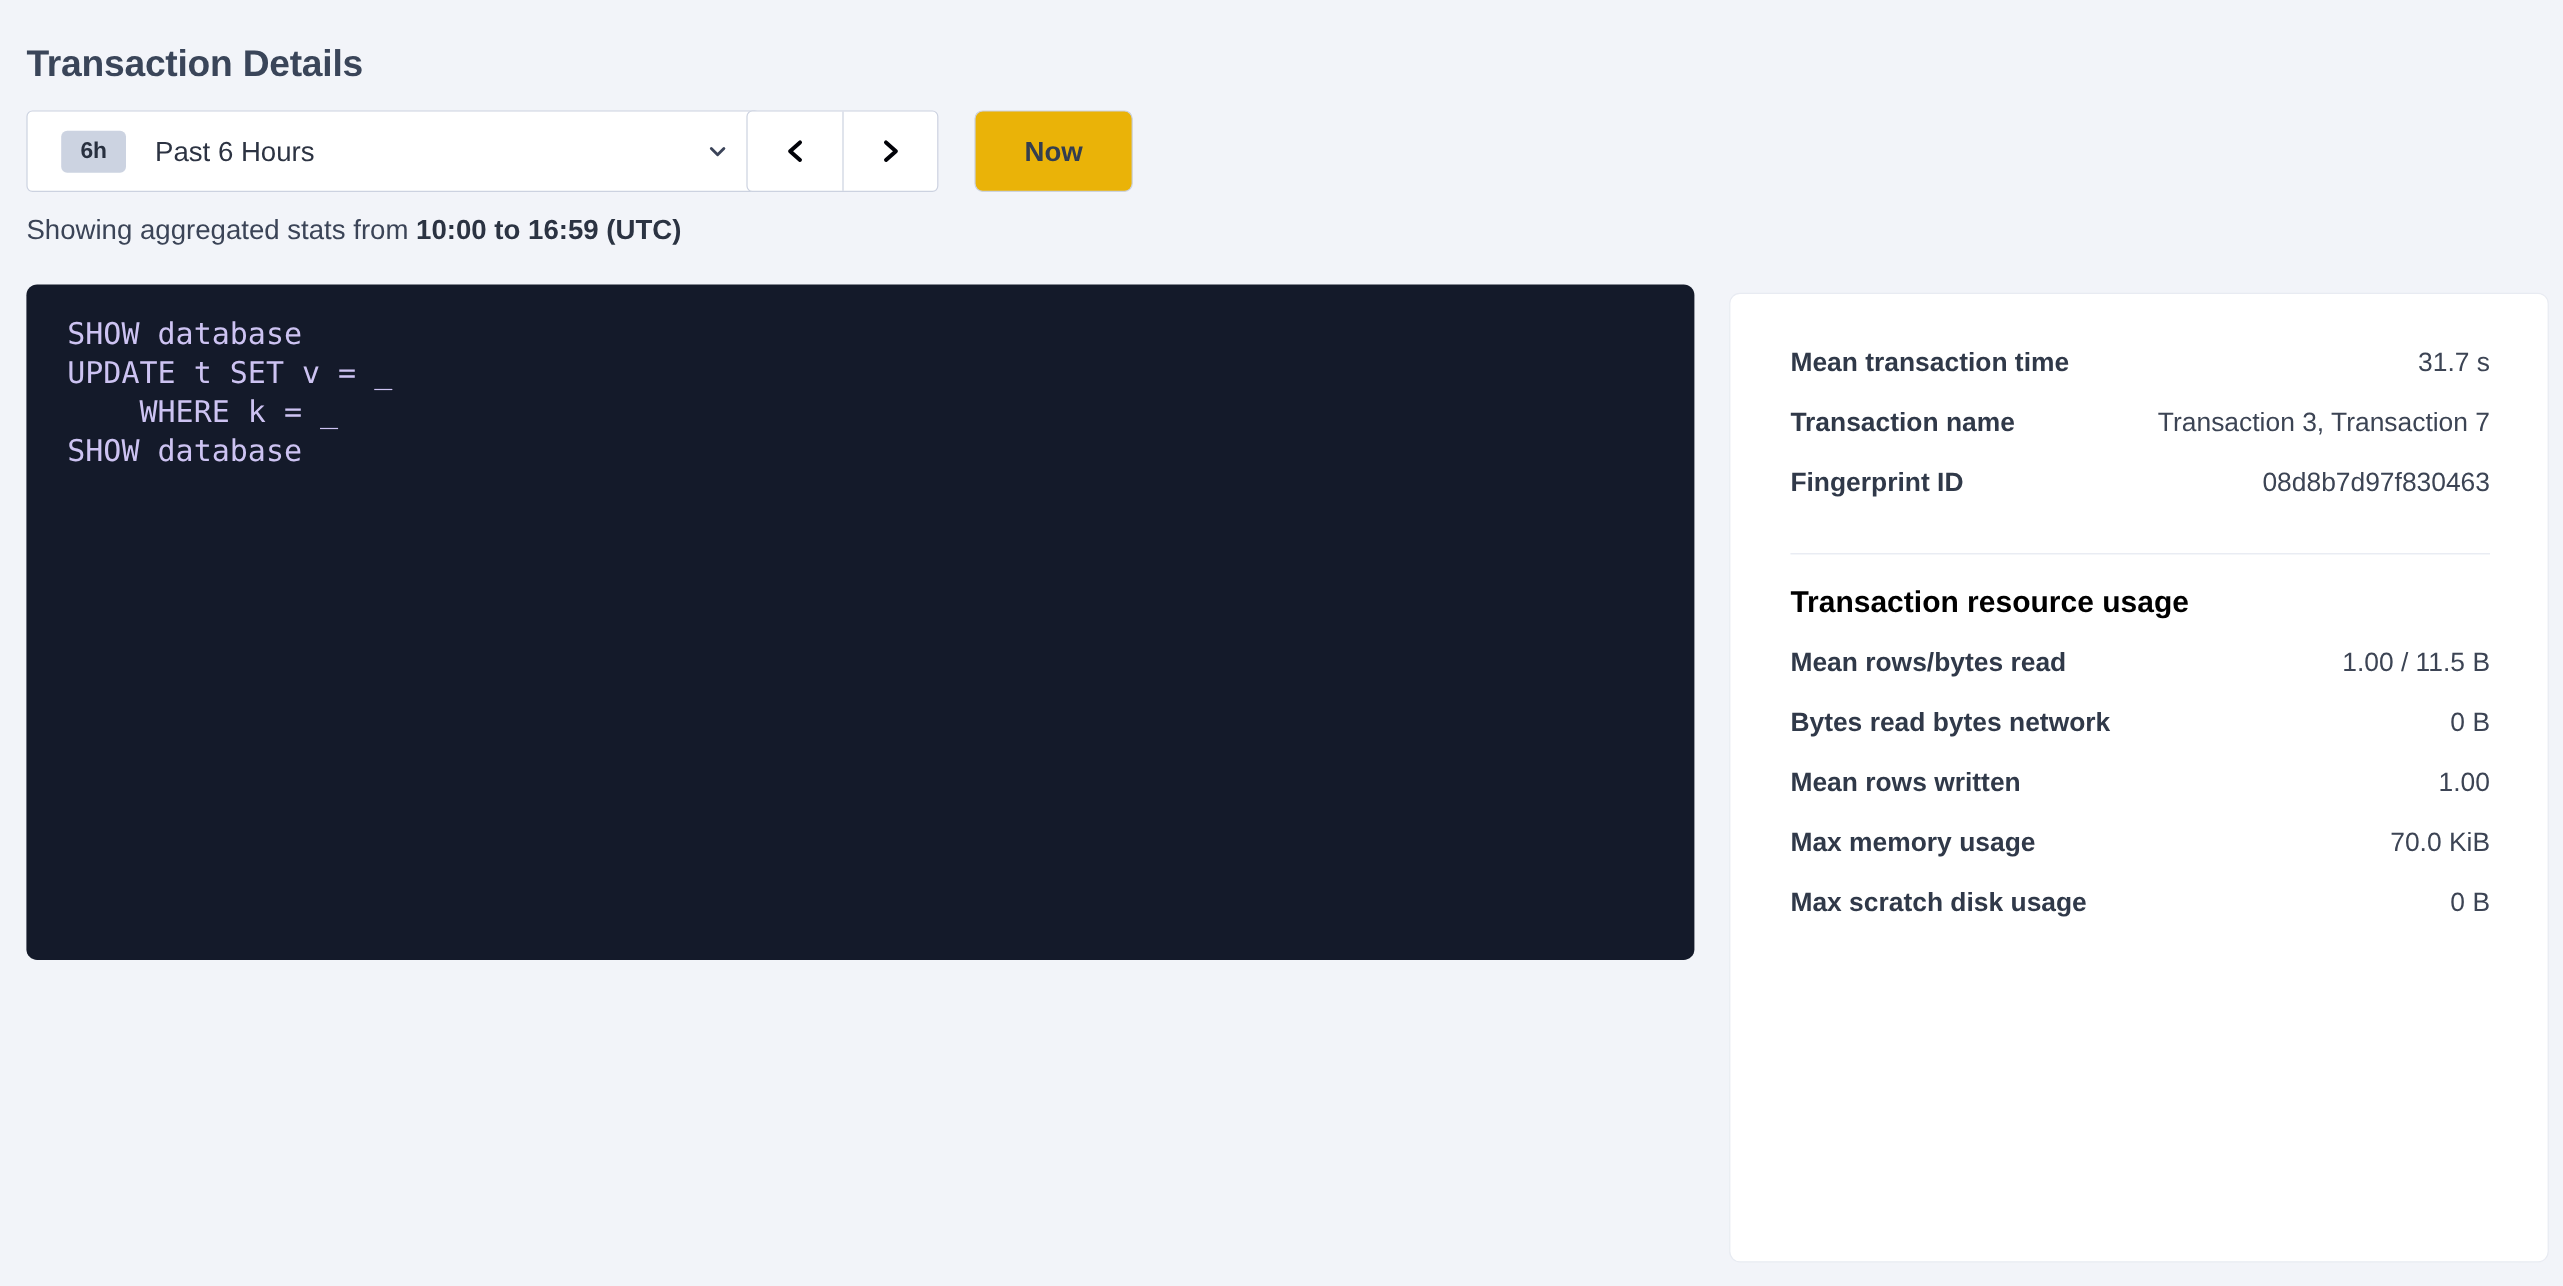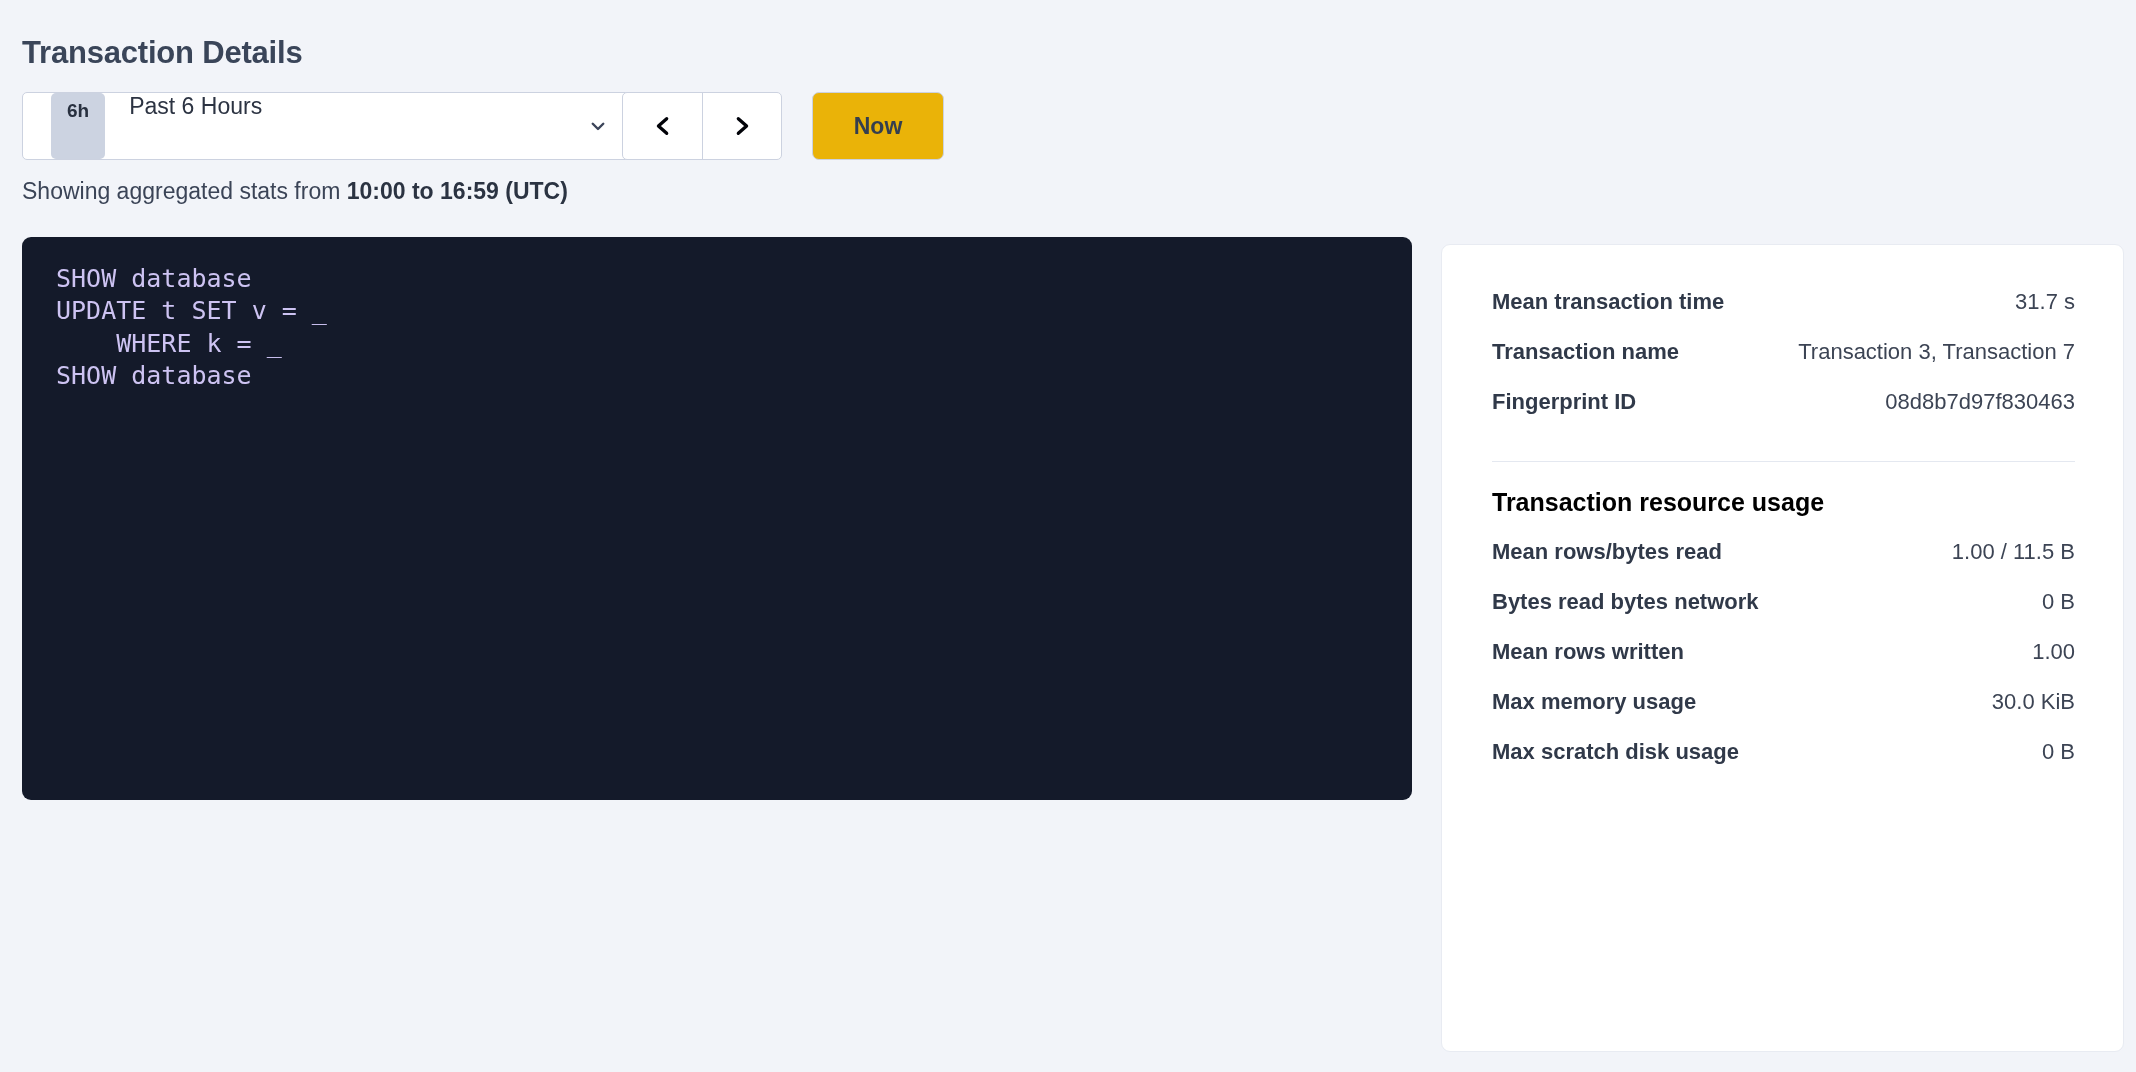--- a/index.html
+++ b/index.html
@@ -24,20 +24,21 @@
   
   .toolbar { position: absolute; left: 22px; top: 92px; height: 68px; }
 
   .range-select {
     position: absolute; left: 0; top: 0;
     width: 612px; height: 68px;
     background: #ffffff;
     border: 1px solid #ccd2e0;
     border-radius: 5px;
     display: flex;
+    align-items: center;
     cursor: pointer;
   }
   .range-badge {
     margin-left: 28px;
     background: #ccd3e1;
     color: #28303f;
     font-size: 19px;
     font-weight: bold;
     border-radius: 5px;
     padding: 8px 16px;
@@ -232,20 +233,20 @@
   <div class="stat-row">
     <span class="stat-label">Bytes read bytes network</span>
     <span class="stat-value">0 B</span>
   </div>
   <div class="stat-row">
     <span class="stat-label">Mean rows written</span>
     <span class="stat-value">1.00</span>
   </div>
   <div class="stat-row">
     <span class="stat-label">Max memory usage</span>
-    <span class="stat-value">30.0 KiB</span>
+    <span class="stat-value">70.0 KiB</span>
   </div>
   <div class="stat-row">
     <span class="stat-label">Max scratch disk usage</span>
     <span class="stat-value">0 B</span>
   </div>
 
 </div>
 
 </body></html>

